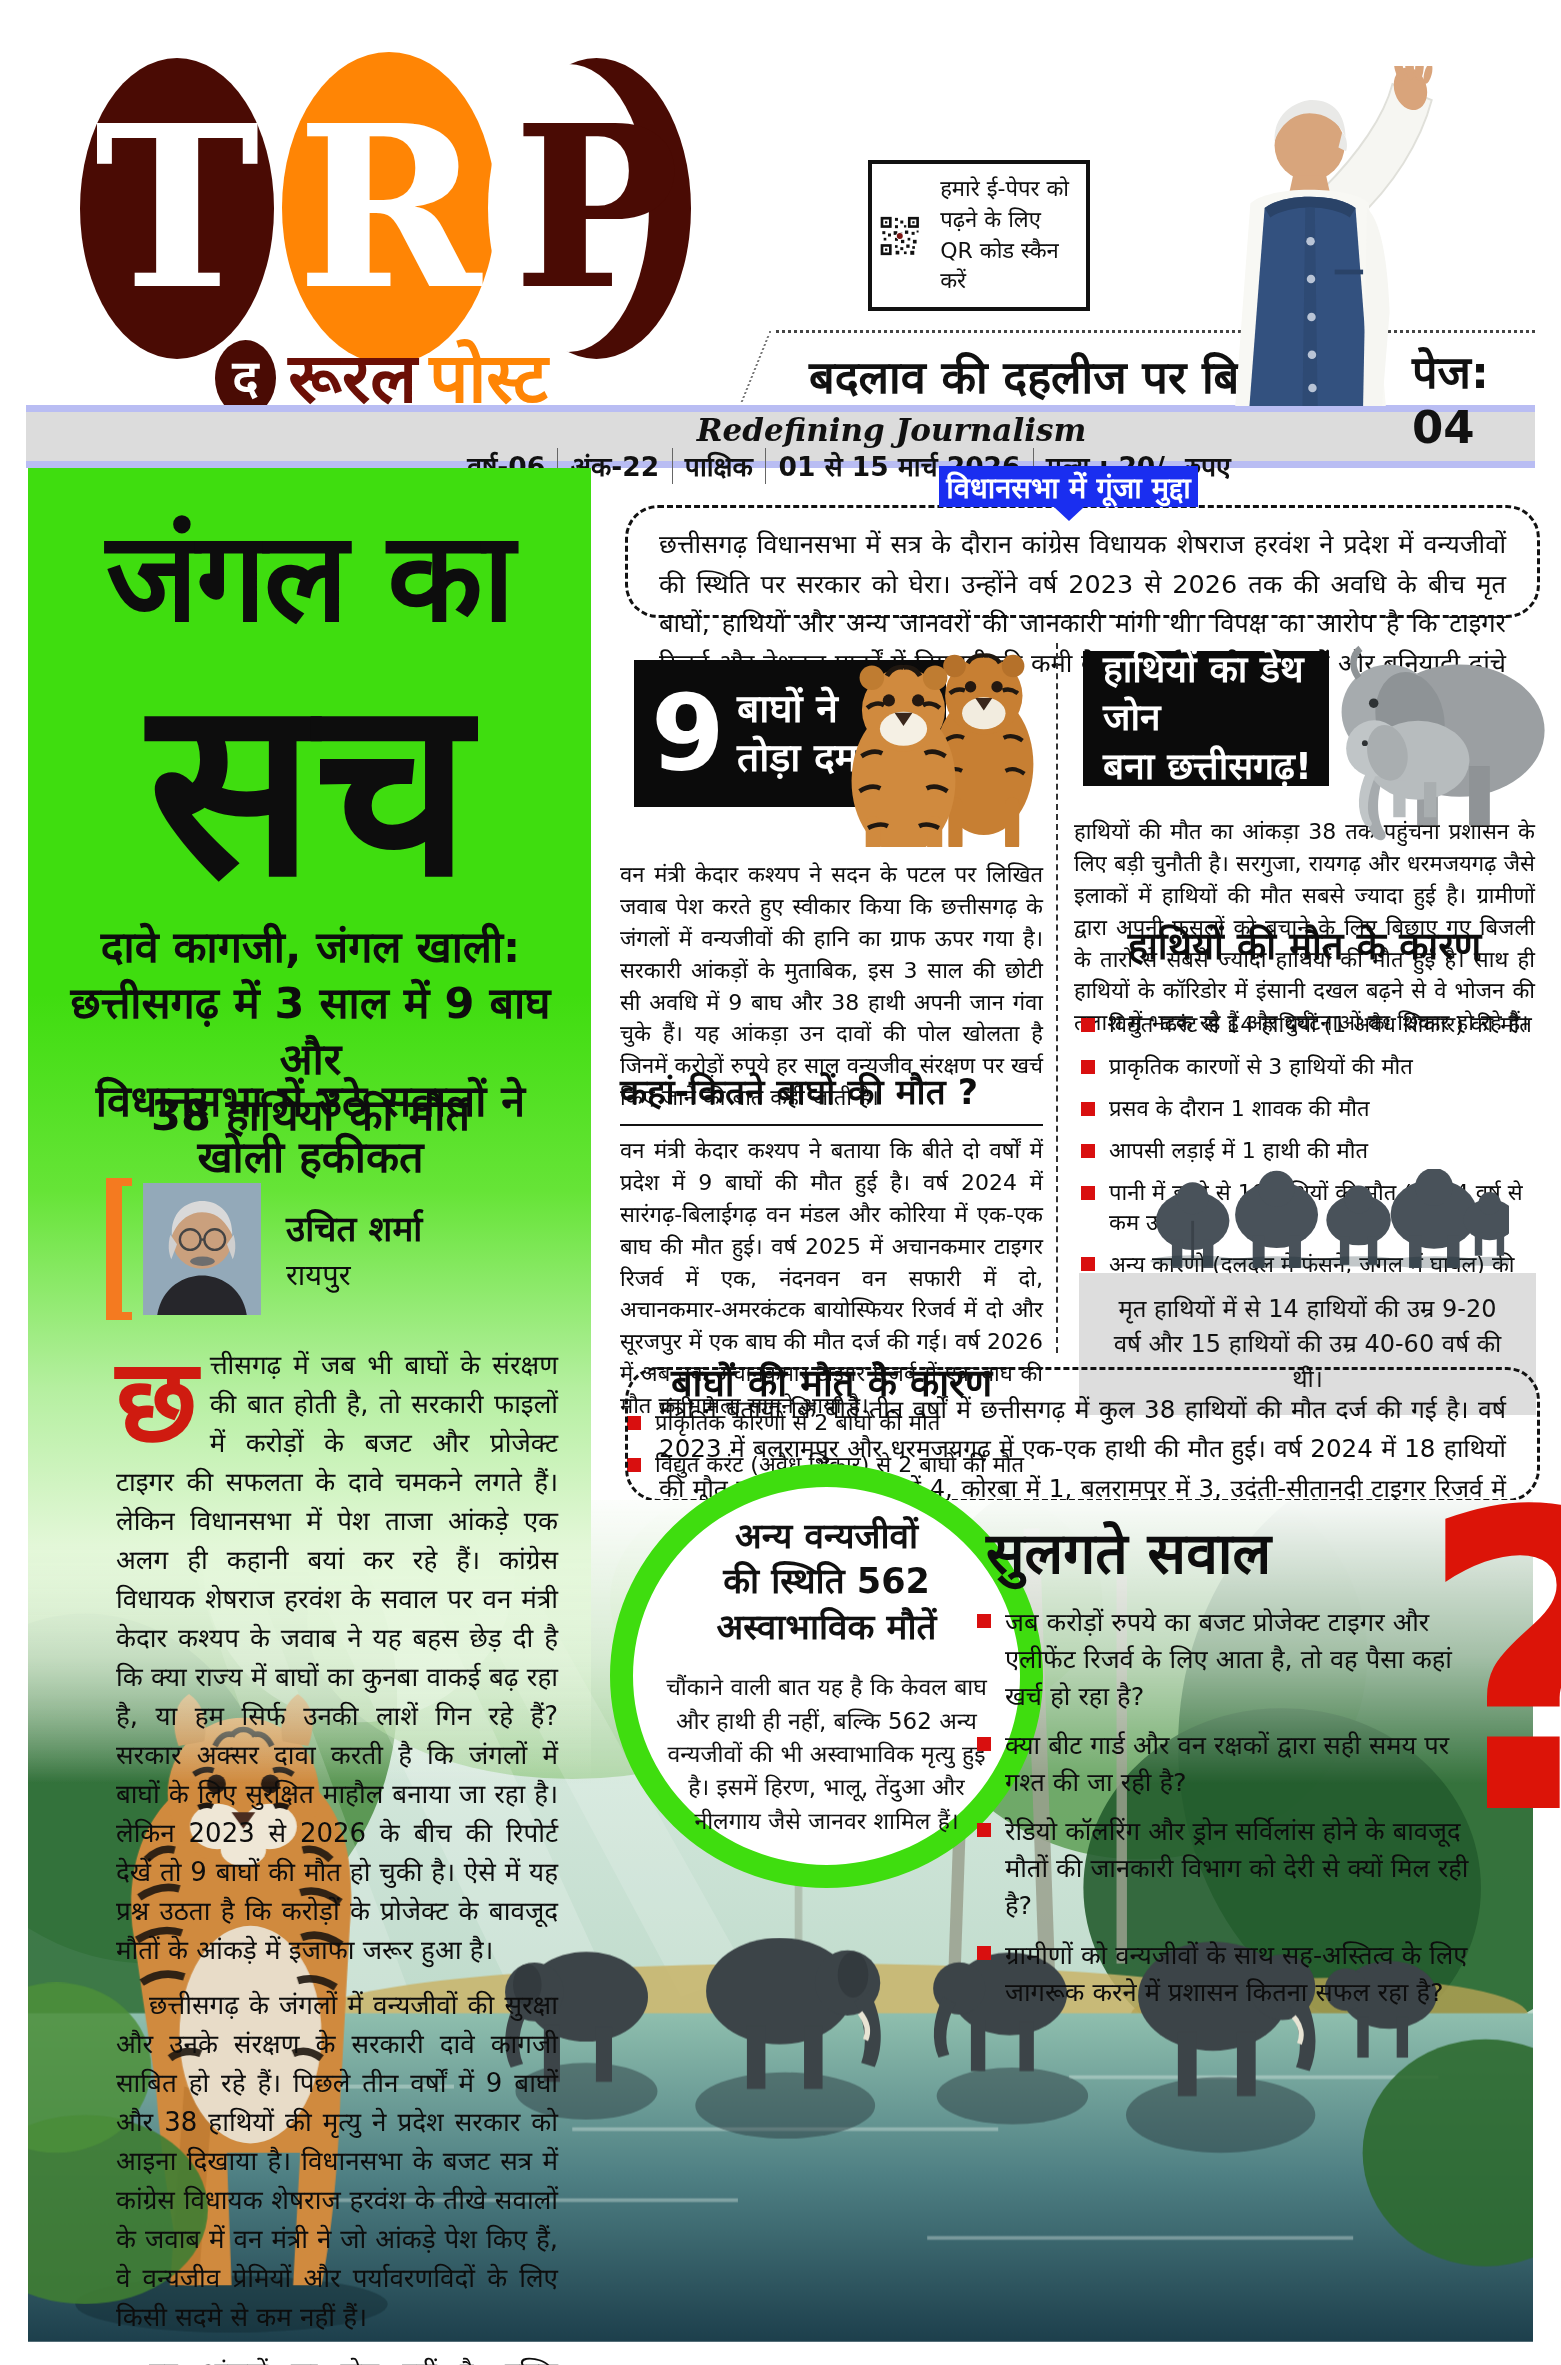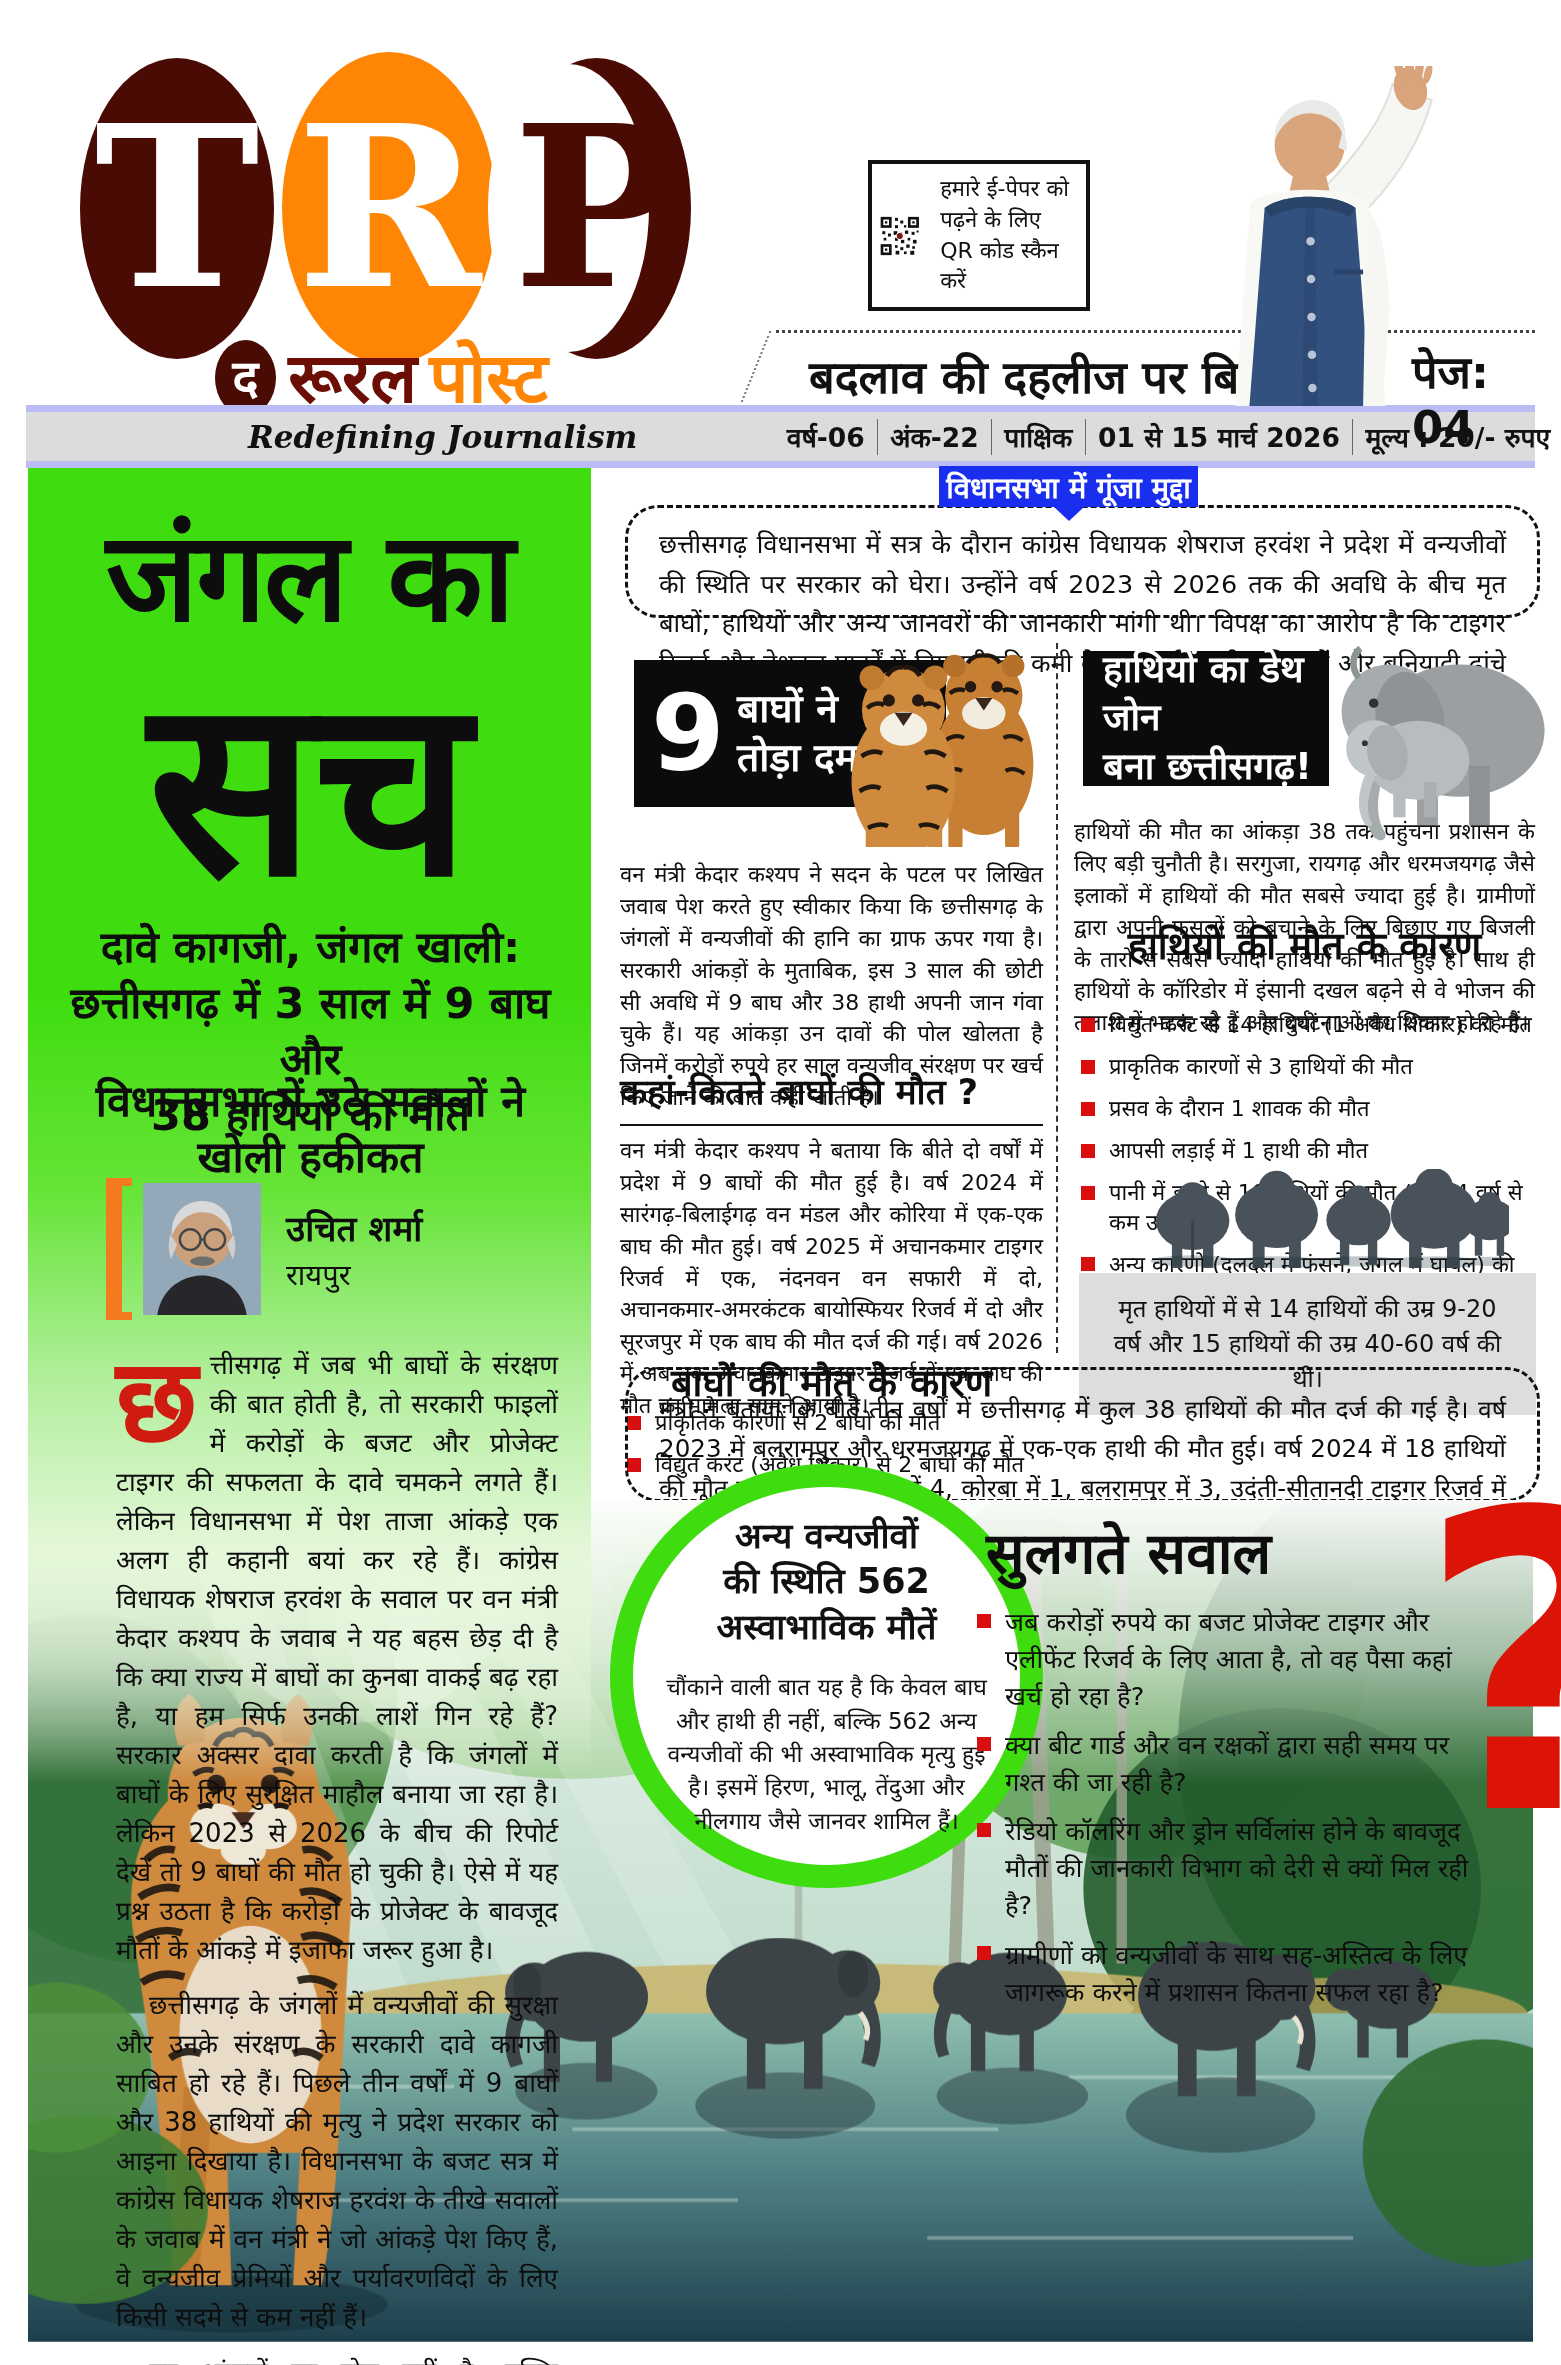--- a/index.html
+++ b/index.html
@@ -30,21 +30,21 @@
 
   .politician{left:1079px;top:66px;width:393px;height:340px;z-index:6;}
 
   .tagline-strip{left:776px;top:330px;width:759px;height:71px;border-top:3.8px dotted #444;z-index:4;}
   .tagline-skew{left:755px;top:331px;width:3.8px;height:71px;border-left:2.8px dotted #777;transform:skewX(-22deg);z-index:4;}
   .tagline-text{position:absolute;left:33px;top:12.3px;font-size:45px;font-weight:bold;color:#111;}
   .page-ref{position:absolute;right:2.8px;top:12.3px;font-size:45px;font-weight:bold;color:#111;z-index:7;margin-left:19px;}
 
   .infobar{left:26px;top:405px;width:1509px;height:63px;background:#dcdcdc;
            border-top:7px solid #b9bdf3;border-bottom:7px solid #b9bdf3;box-sizing:border-box;
-           display:flex;align-items:center;}
+           display:flex;align-items:center;flex-direction:column;}
   .motto{font-family:"DejaVu Serif",serif;font-style:italic;font-weight:bold;font-size:31px;color:#111;
          margin-left:222px;white-space:nowrap;}
   .info-items{display:flex;align-items:center;margin-left:137px;}
   .info-items .info-item{font-size:26.5px;font-weight:bold;color:#111;padding:0 12.3px;white-space:nowrap;}
   .info-items .info-item:not(:first-child){border-left:1.9px solid #666;}
 
   
   .green-col{left:28px;top:468px;width:563px;height:1315px;z-index:2;
      background:linear-gradient(180deg,#3fdd0f 0%,#3fdd0f 40%,#66e437 55%,#b5efa0 70%,#e3f7d8 82%,rgba(227,247,216,0) 100%);}
   .lead-h1{left:28px;top:487px;width:563px;text-align:center;font-size:124px;font-weight:800;color:#0d0d0d;

